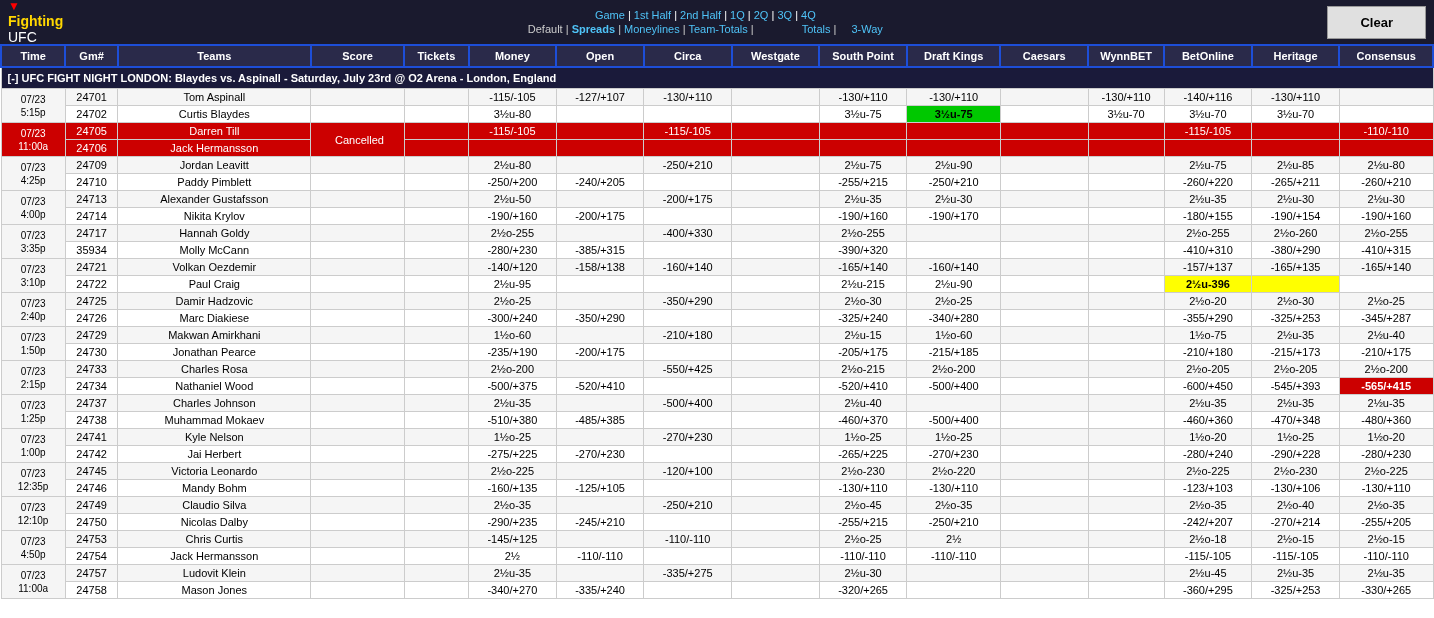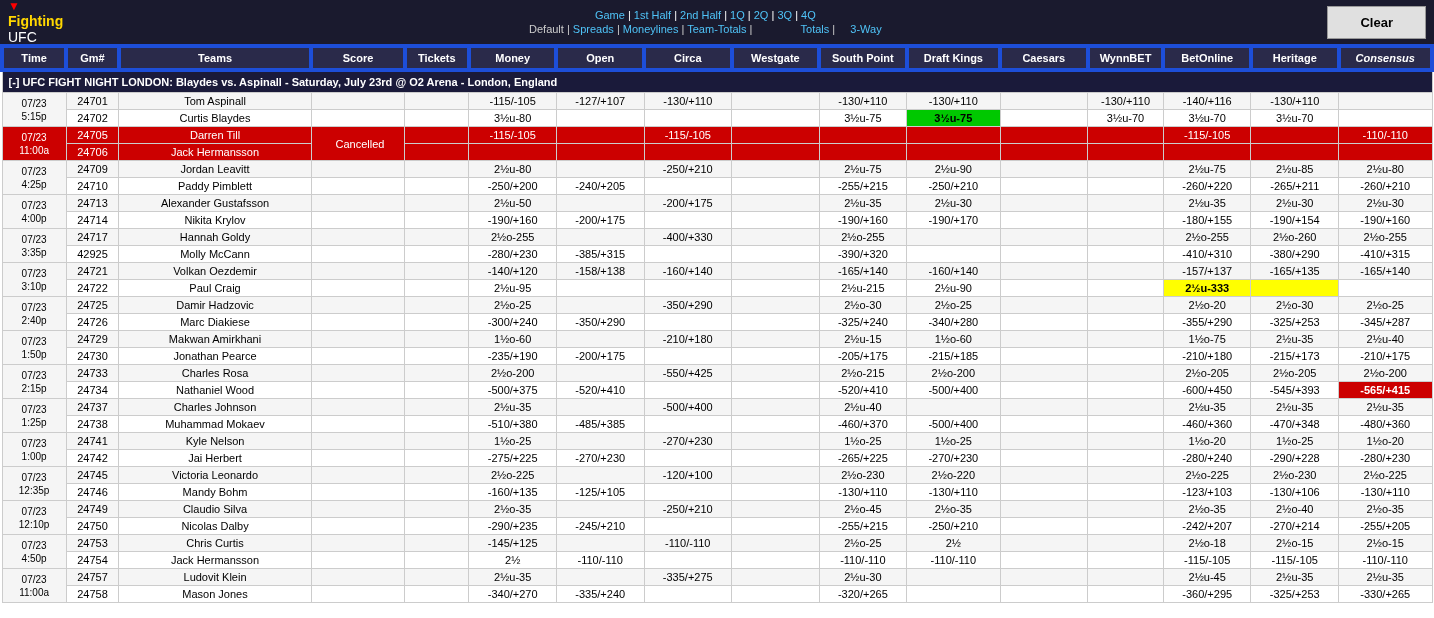--- a/index.html
+++ b/index.html
@@ -47,21 +47,21 @@
     table {
       width: 100%;
       border-collapse: collapse;
       font-size: 11px;
     }
     th {
       background: #2a2a4a;
       color: #fff;
       padding: 4px 3px;
       text-align: center;
-      border: 4px solid #1d4ed8;
+      border: 2px solid #1d4ed8;
       white-space: nowrap;
     }
     td {
       border: 1px solid #ccc;
       padding: 2px 3px;
       text-align: center;
       white-space: nowrap;
       vertical-align: middle;
     }
     tr:nth-child(even) { background: #f5f5f5; }
@@ -89,21 +89,21 @@
     .col-money { width: 75px; }
     .col-open { width: 75px; }
     .col-circa { width: 75px; }
     .col-westgate { width: 75px; }
     .col-southpoint { width: 75px; }
     .col-draftkings { width: 80px; }
     .col-caesars { width: 75px; }
     .col-wynnbet { width: 65px; }
     .col-betonline { width: 75px; }
     .col-heritage { width: 75px; }
-    .col-consensus { width: 80px; font-style: italic; }
+    .col-consensus { width: 80px; }
     
     .triangle { color: red; font-size: 12px; }
   </style>
 </head>
 <body>
 
 <div class="header-bar">
   <div class="logo-section">
     <span class="triangle">▼</span>
     <span class="fighting-logo">Fighting</span>
@@ -121,21 +121,21 @@
       <span style="color:#fff;"> | </span>
       <span style="color:#4fc3f7;cursor:pointer;">2Q</span>
       <span style="color:#fff;"> | </span>
       <span style="color:#4fc3f7;cursor:pointer;">3Q</span>
       <span style="color:#fff;"> | </span>
       <span style="color:#4fc3f7;cursor:pointer;">4Q</span>
     </div>
     <div>
       <span style="color:#ccc;">Default</span>
       <span style="color:#ccc;"> | </span>
-      <span style="color:#4fc3f7;cursor:pointer;">Spreads</span>
+      <span style="color:#4fc3f7;cursor:pointer;font-weight:bold;">Spreads</span>
       <span style="color:#ccc;"> | </span>
       <span style="color:#4fc3f7;cursor:pointer;">Moneylines</span>
       <span style="color:#ccc;"> | </span>
       <span style="color:#4fc3f7;cursor:pointer;">Team-Totals</span>
       <span style="color:#ccc;"> | </span>
       <span style="color:#4fc3f7;cursor:pointer;margin-left:45px;">Totals</span>
       <span style="color:#ccc;"> | </span>
       <span style="color:#4fc3f7;cursor:pointer;margin-left:12px;">3-Way</span>
     </div>
   </div>
@@ -318,21 +318,21 @@
         <td></td>
         <td>2½o-255</td>
         <td></td>
         <td></td>
         <td></td>
         <td>2½o-255</td>
         <td>2½o-260</td>
         <td>2½o-255</td>
       </tr>
       <tr>
-        <td>42925</td>
+        <td>35934</td>
         <td class="team-name">Molly McCann</td>
         <td></td>
         <td></td>
         <td>-280/+230</td>
         <td>-385/+315</td>
         <td></td>
         <td></td>
         <td>-390/+320</td>
         <td></td>
         <td></td>
@@ -365,21 +365,21 @@
         <td></td>
         <td></td>
         <td>2½u-95</td>
         <td></td>
         <td></td>
         <td></td>
         <td>2½u-215</td>
         <td>2½u-90</td>
         <td></td>
         <td></td>
-        <td class="highlight-yellow">2½u-333</td>
+        <td class="highlight-yellow">2½u-396</td>
         <td class="highlight-yellow"></td>
         <td></td>
       </tr>
       <tr>
         <td rowspan="2" class="time-col">07/23<br>2:40p</td>
         <td>24725</td>
         <td class="team-name">Damir Hadzovic</td>
         <td></td>
         <td></td>
         <td>2½o-25</td>

